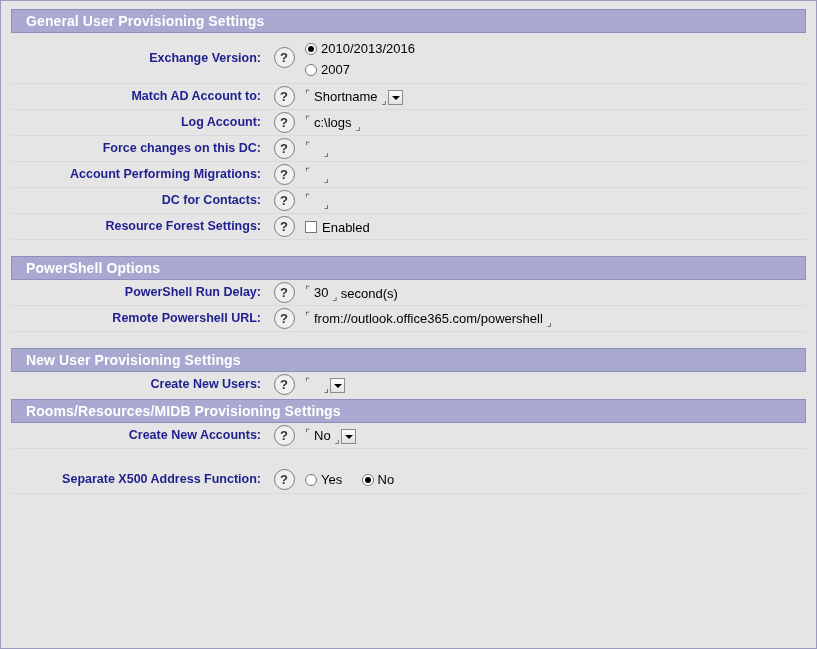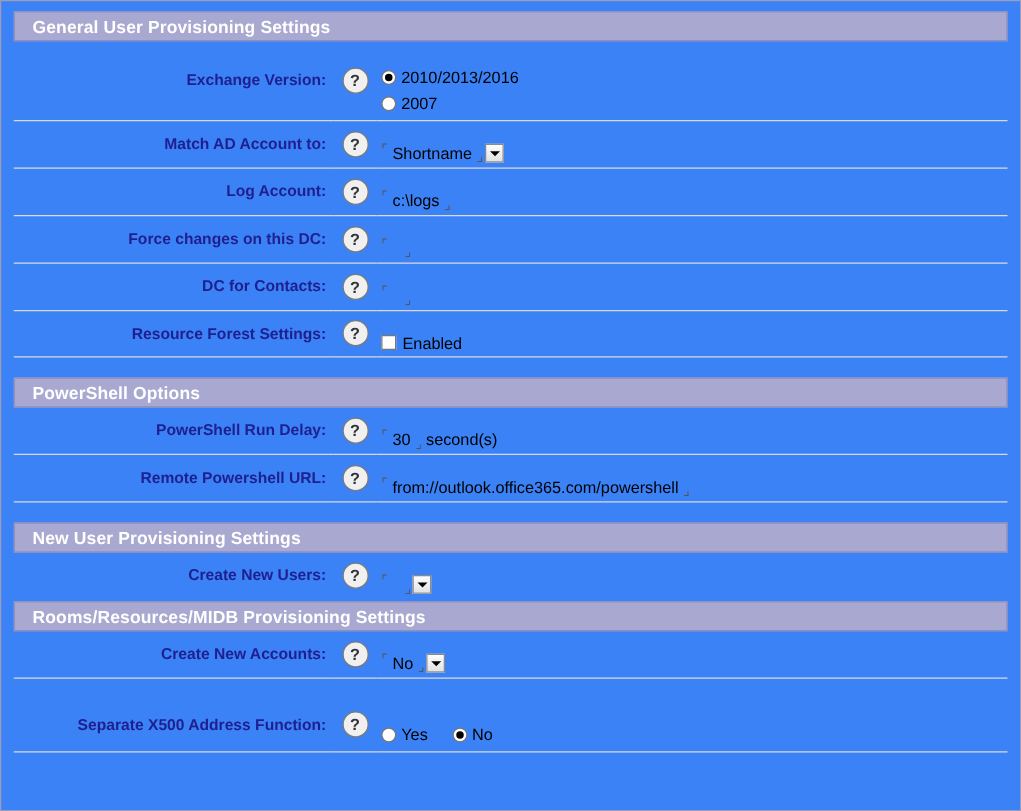--- a/index.html
+++ b/index.html
@@ -9,21 +9,21 @@
   }
   body {
     font-family: "Liberation Sans", sans-serif;
     font-size: 12px;
     color: #000;
   }
   #page {
     position: relative;
     width: 817px;
     height: 649px;
-    background: #3b82f6;
+    background: #e5e5e5;
     border: 1px solid #9b9bbf;
     box-sizing: border-box;
     overflow: hidden;
   }
   .inner {
     padding: 8px 10px 0 10px;
   }
   .section-header {
     background: #a8a8d0;
     color: #ffffff;
@@ -57,21 +57,21 @@
     white-space: nowrap;
   }
   td.help {
     width: 34px;
     text-align: center;
     vertical-align: middle;
     padding: 2px 0;
   }
   td.field {
     vertical-align: middle;
-    padding: 18px 0 3px 4px;
+    padding: 5px 0 3px 4px;
   }
   .helpbtn {
     display: inline-block;
     width: 21px;
     height: 21px;
     border-radius: 50%;
     border: 1px solid #7a7a7a;
     background: #f0f0f0;
     color: #333;
     font-size: 13px;
@@ -229,20 +229,29 @@
       <tr>
         <td class="label">Force changes on this DC:</td>
         <td class="help">
           <span class="helpbtn">?</span>
         </td>
         <td class="field">
           <span class="txt empty"></span>
         </td>
       </tr>
       <tr>
+        <td class="label">Account Performing Migrations:</td>
+        <td class="help">
+          <span class="helpbtn">?</span>
+        </td>
+        <td class="field">
+          <span class="txt empty"></span>
+        </td>
+      </tr>
+      <tr>
         <td class="label">DC for Contacts:</td>
         <td class="help">
           <span class="helpbtn">?</span>
         </td>
         <td class="field">
           <span class="txt empty"></span>
         </td>
       </tr>
       <tr>
         <td class="label">Resource Forest Settings:</td>

